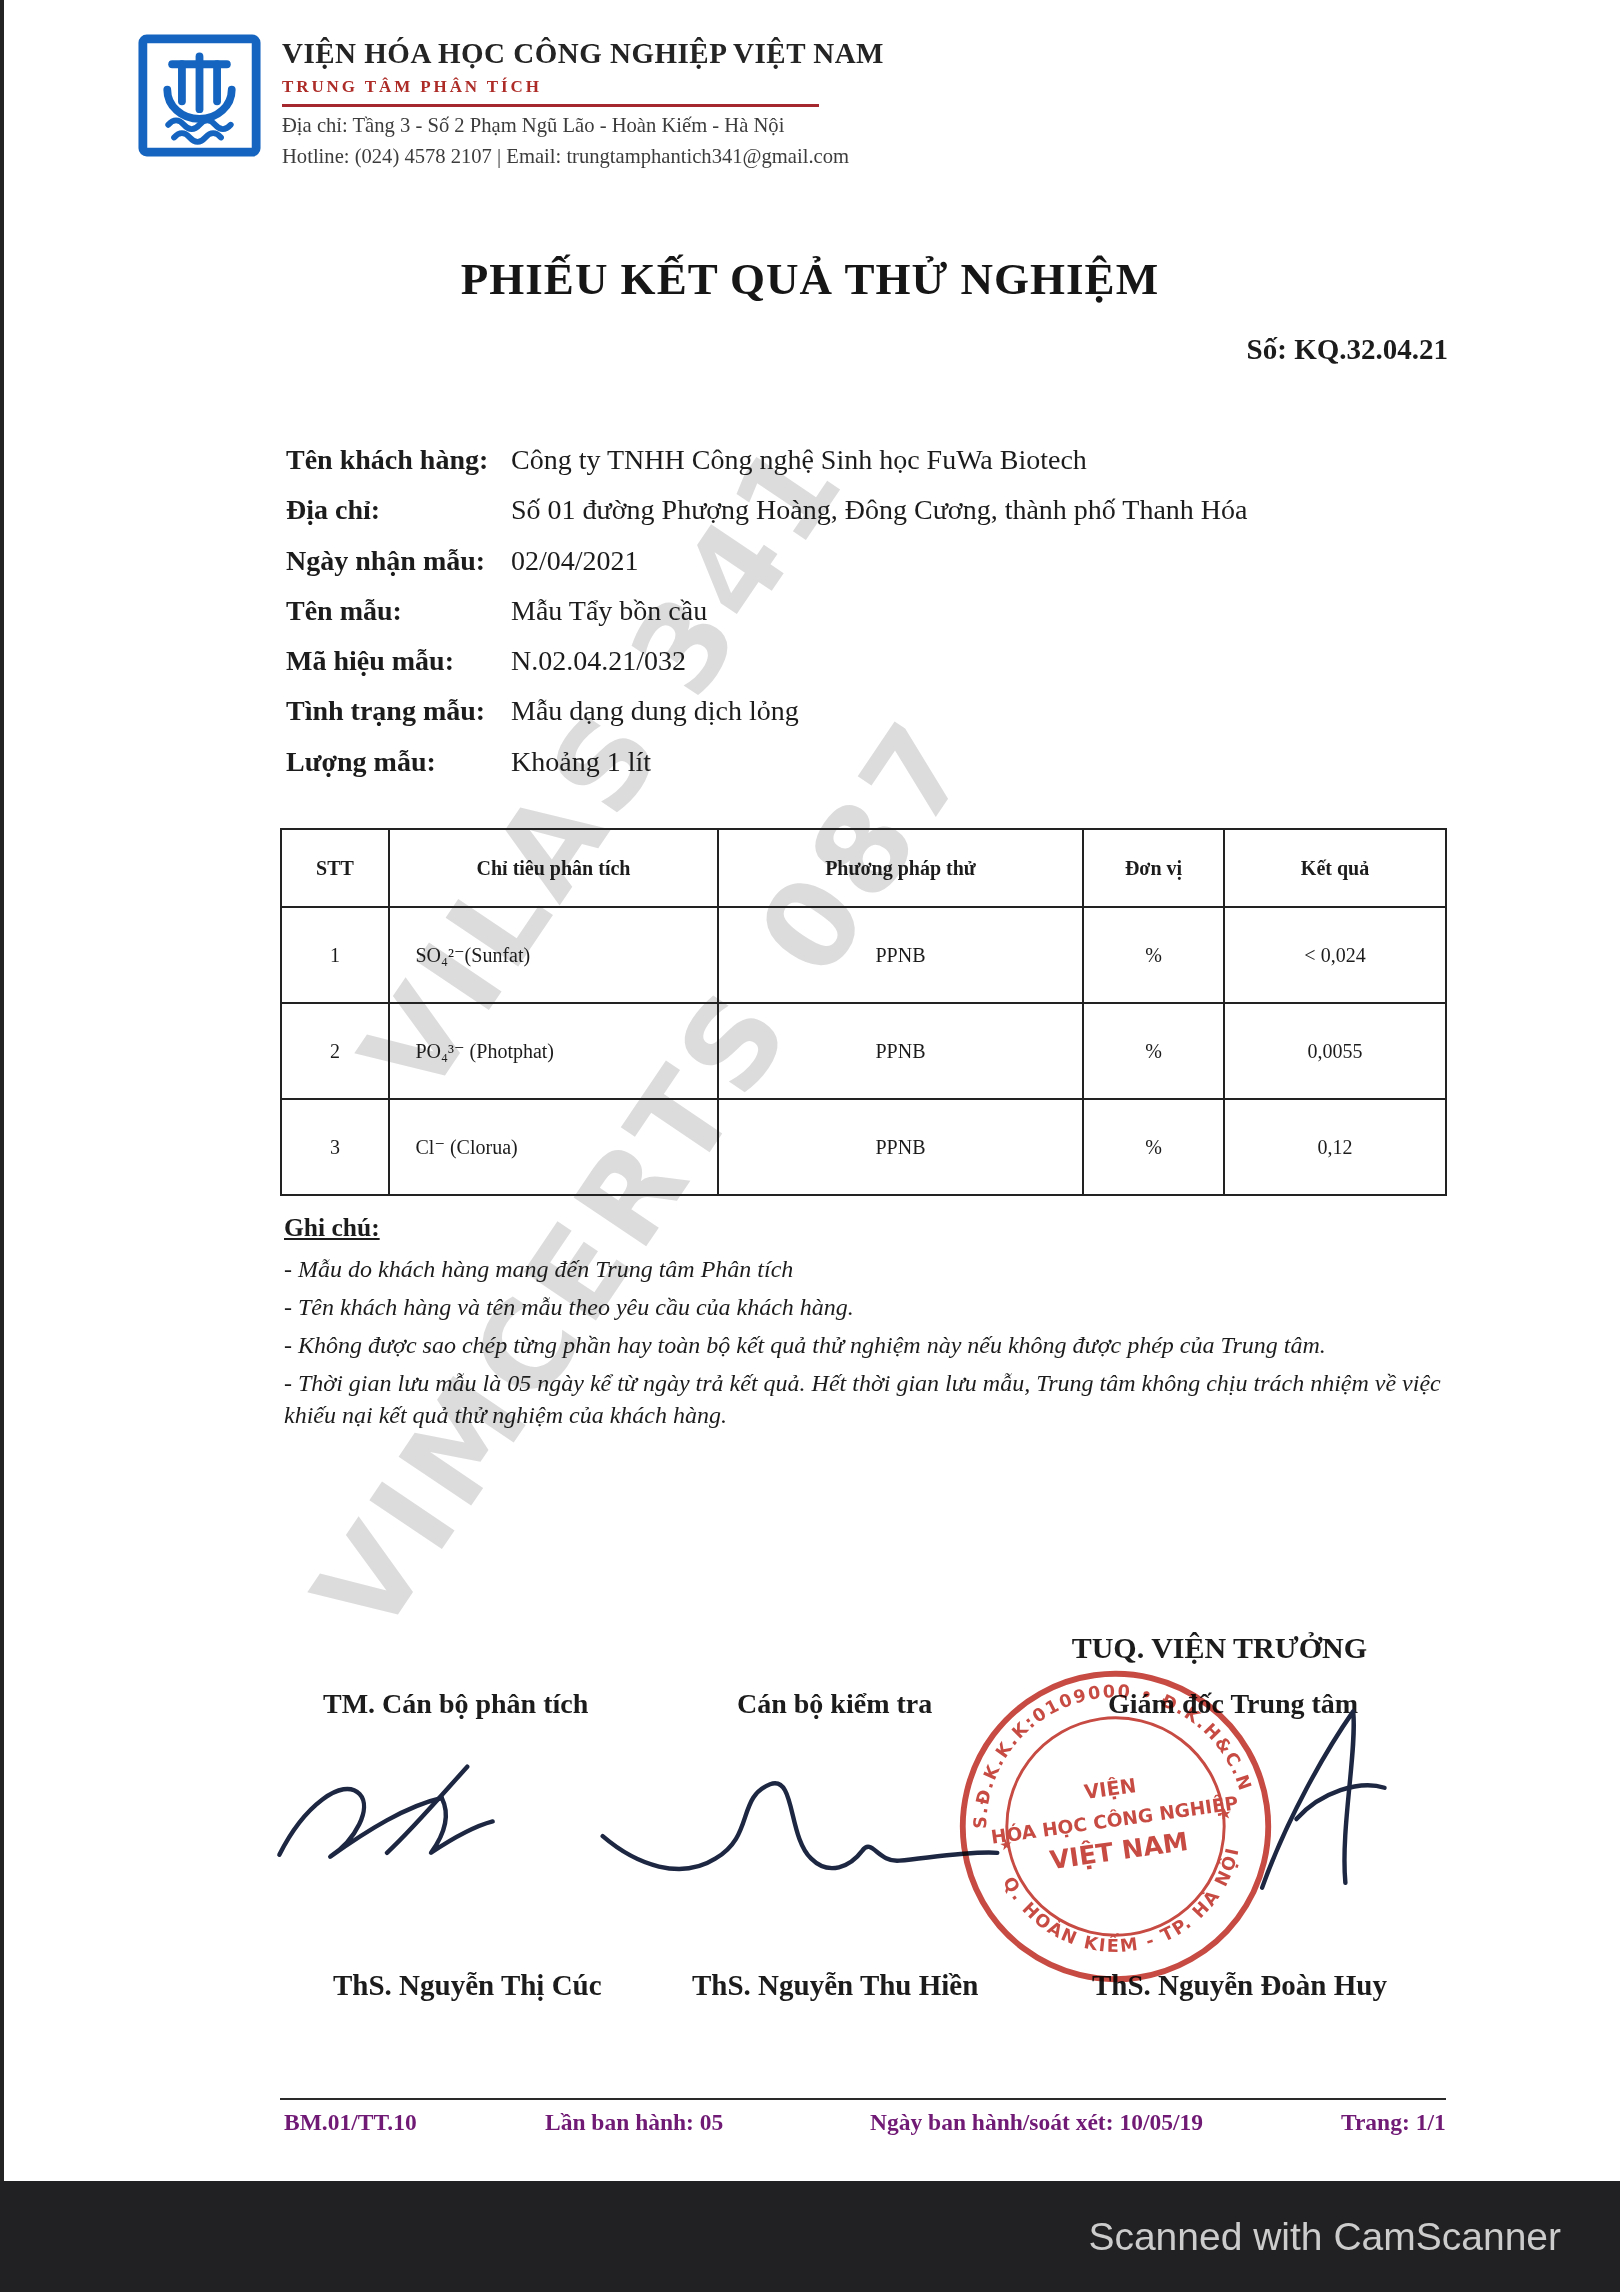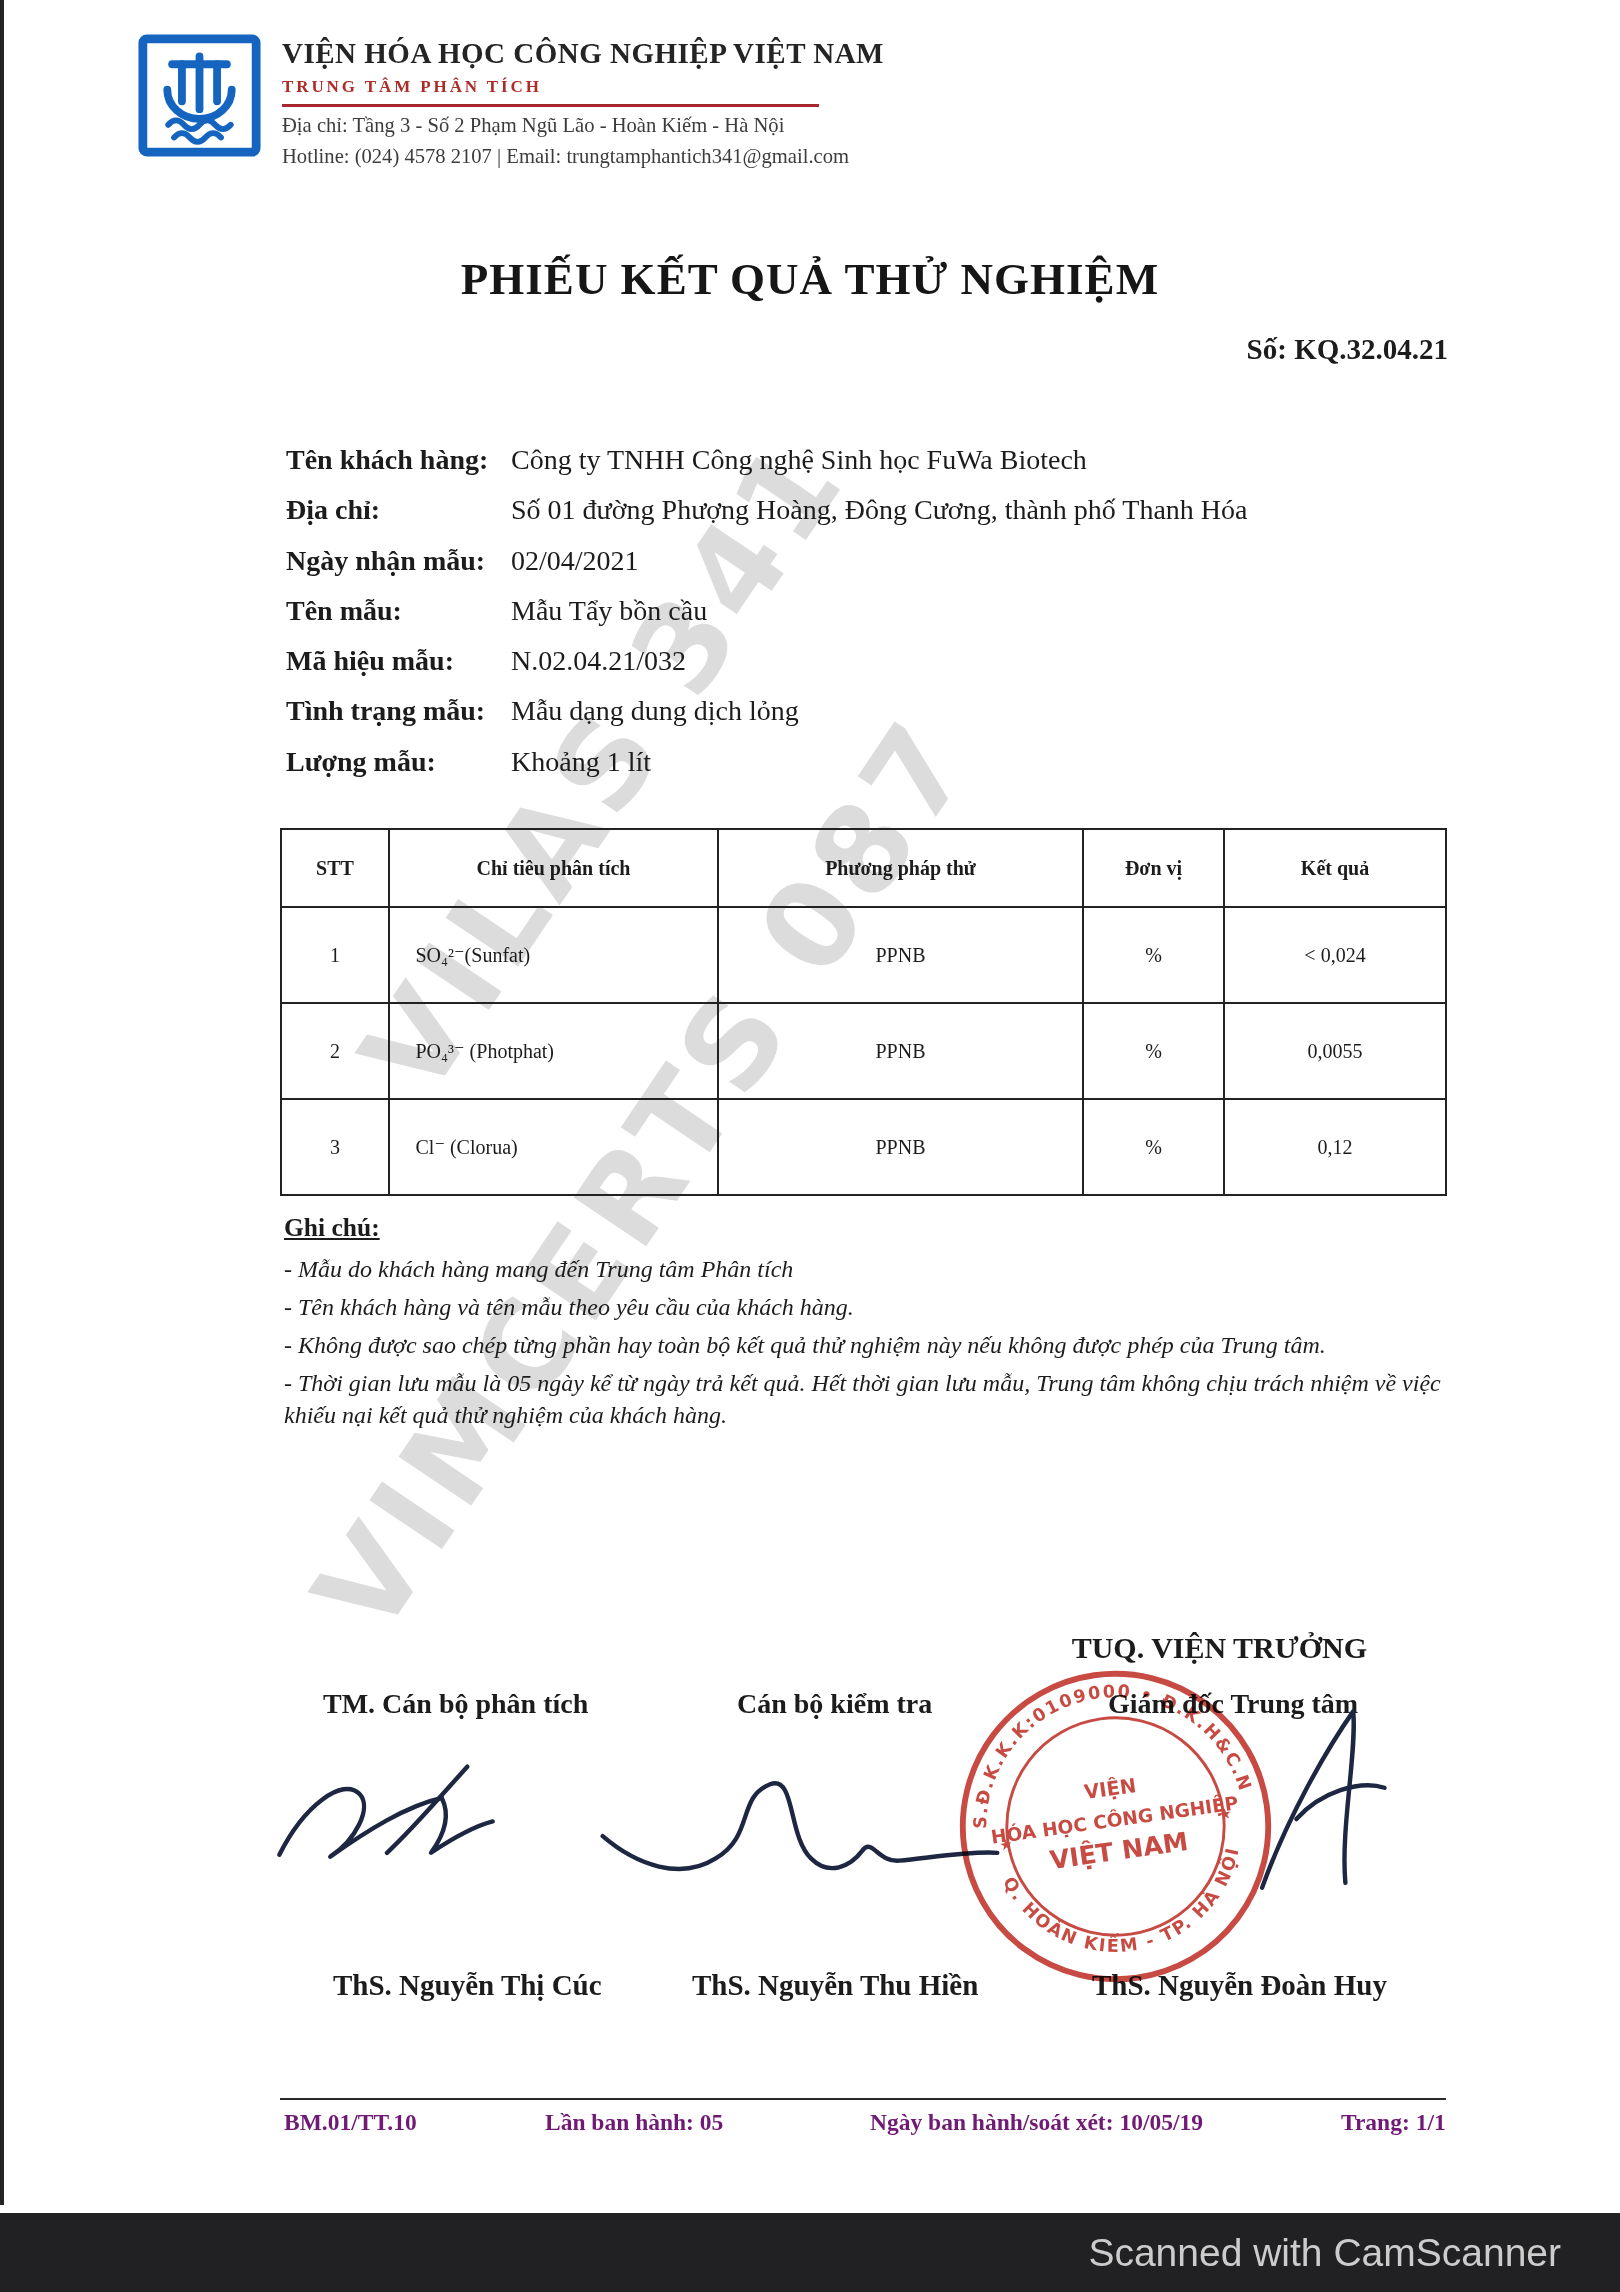--- a/index.html
+++ b/index.html
@@ -71,21 +71,21 @@
   .stamp { position:absolute; left:953px; top:1664px; width:325px; height:325px;
     transform:rotate(-8deg); opacity:0.92; mix-blend-mode:multiply; z-index:3; }
   .stamp text { font-family:"DejaVu Sans",sans-serif; fill:#c23b32; font-weight:bold; }
 
   
   .footer-rule { position:absolute; left:280px; top:2098px; width:1166px; border-top:2.5px solid #2a2a2a; }
   .footer-item { position:absolute; top:2109px; font-size:23.5px; font-weight:bold; color:#701a75;text-align:right; }
   .f1 { left:284px; } .f2 { left:545px; } .f3 { left:870px; } .f4 { left:1341px; }
 
   
-  .scanner-strip { position:absolute; left:0; bottom:0; width:100%; height:80px; background:#212123; z-index:5; }
+  .scanner-strip { position:absolute; left:0; bottom:0; width:100%; height:112px; background:#212123; z-index:5; }
   .scanner-text { position:absolute; right:59px; top:50%; transform:translateY(-50%);
     color:#cccccc; font-size:39px; font-family:"Liberation Sans","DejaVu Sans",sans-serif; }
 </style>
 </head>
 <body>
 
 <div class="layer wm-layer">
   <div class="wm wm1">VILAS 341</div>
   <div class="wm wm2">VIMCERTS 087</div>
 </div>

